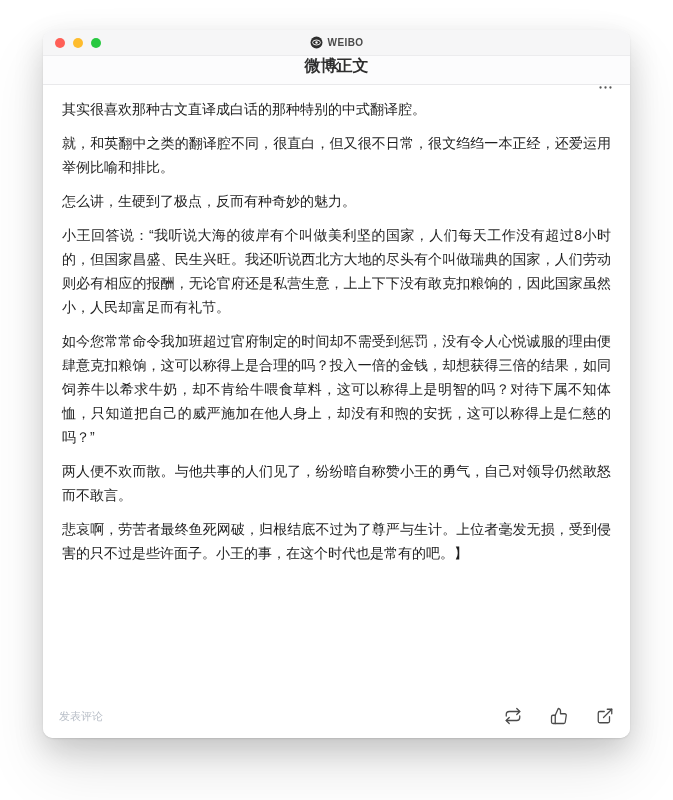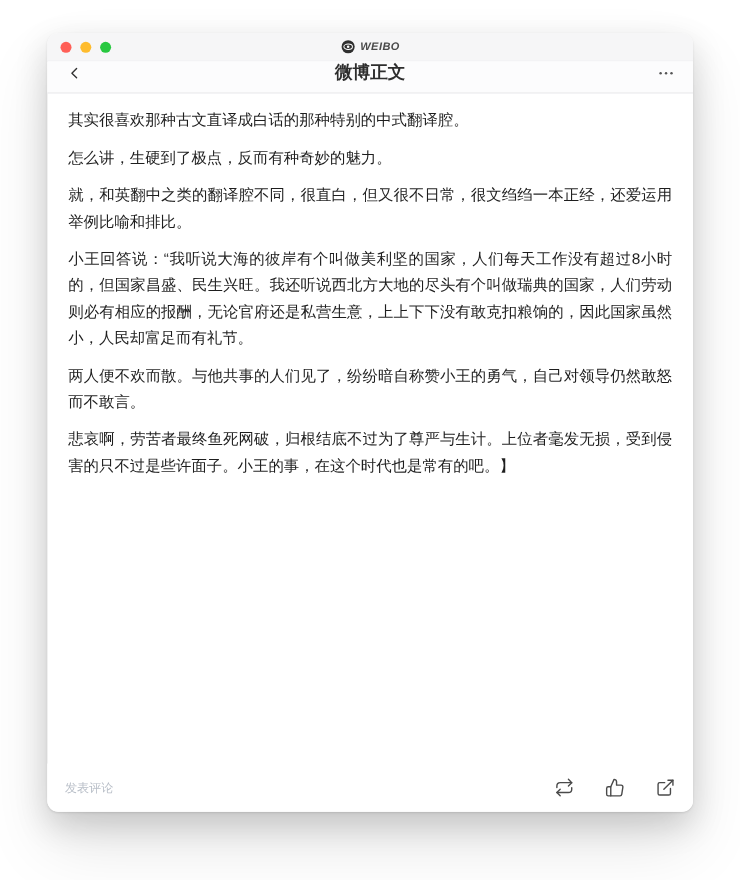--- a/index.html
+++ b/index.html
@@ -31,34 +31,34 @@
   }
   .traffic { display: flex; gap: 8px; }
   .dot { width: 10px; height: 10px; border-radius: 50%; }
   .dot.red    { background: var(--traffic-red, #ff5f57); }
   .dot.yellow { background: var(--traffic-yellow, #febc2e); }
   .dot.green  { background: var(--traffic-green, #28c840); }
   .brand {
     position: absolute; left: 0; right: 0;
     display: flex; align-items: center; justify-content: center; gap: 5px;
     pointer-events: none;
-    font-style: italic;
   }
   .brand .logo { width: 13px; height: 13px; display: block; }
   .brand .appname {
     font-size: 10px; font-weight: 700; color: #4b4b4b; letter-spacing: 0.4px;
   }
   
   .navbar {
     position: relative;
     height: 29px;
     background: #fcfcfd;
     border-bottom: 1px solid #e9e9eb;
-    display: flex; align-items: flex-start;
+    display: flex; align-items: center;
     padding: 0 14px;
+    flex-direction: column;
   }
   .nav-btn {
     background: none; border: none; cursor: pointer;
     display: flex; align-items: center; padding: 2px;
   }
   .nav-title {
     position: absolute; left: 0; right: 0;
     text-align: center;
     font-size: 16px; font-weight: 600; color: #2e2e2e;
     pointer-events: none;
@@ -131,23 +131,24 @@
       <svg width="17" height="17" viewBox="0 0 24 24" fill="#555555">
         <circle cx="5" cy="12" r="1.6"></circle>
           <circle cx="12" cy="12" r="1.6"></circle>
           <circle cx="19" cy="12" r="1.6"></circle>
       </svg>
     </button>
   </div>
 
   <div class="content">
     <p>其实很喜欢那种古文直译成白话的那种特别的中式翻译腔。</p>
+    <p>就，和英翻中之类的翻译腔不同，很直白，但又很不日常，很文绉绉一本正经，还爱运用举例比喻和排比。</p>
     <p>怎么讲，生硬到了极点，反而有种奇妙的魅力。</p>
-    <p>就，和英翻中之类的翻译腔不同，很直白，但又很不日常，很文绉绉一本正经，还爱运用举例比喻和排比。</p>
     <p>小王回答说：“我听说大海的彼岸有个叫做美利坚的国家，人们每天工作没有超过8小时的，但国家昌盛、民生兴旺。我还听说西北方大地的尽头有个叫做瑞典的国家，人们劳动则必有相应的报酬，无论官府还是私营生意，上上下下没有敢克扣粮饷的，因此国家虽然小，人民却富足而有礼节。</p>
+    <p>如今您常常命令我加班超过官府制定的时间却不需受到惩罚，没有令人心悦诚服的理由便肆意克扣粮饷，这可以称得上是合理的吗？投入一倍的金钱，却想获得三倍的结果，如同饲养牛以希求牛奶，却不肯给牛喂食草料，这可以称得上是明智的吗？对待下属不知体恤，只知道把自己的威严施加在他人身上，却没有和煦的安抚，这可以称得上是仁慈的吗？”</p>
     <p>两人便不欢而散。与他共事的人们见了，纷纷暗自称赞小王的勇气，自己对领导仍然敢怒而不敢言。</p>
     <p>悲哀啊，劳苦者最终鱼死网破，归根结底不过为了尊严与生计。上位者毫发无损，受到侵害的只不过是些许面子。小王的事，在这个时代也是常有的吧。】</p>
   </div>
 
   <div class="comment-bar">
     <div class="comment-field">发表评论</div>
     <div class="actions">
       <button class="action-btn">
         <svg viewBox="0 0 24 24" fill="none" stroke="currentColor" stroke-width="1.7" stroke-linecap="round" stroke-linejoin="round">
           <polyline points="17 2 21 6 17 10"></polyline>

